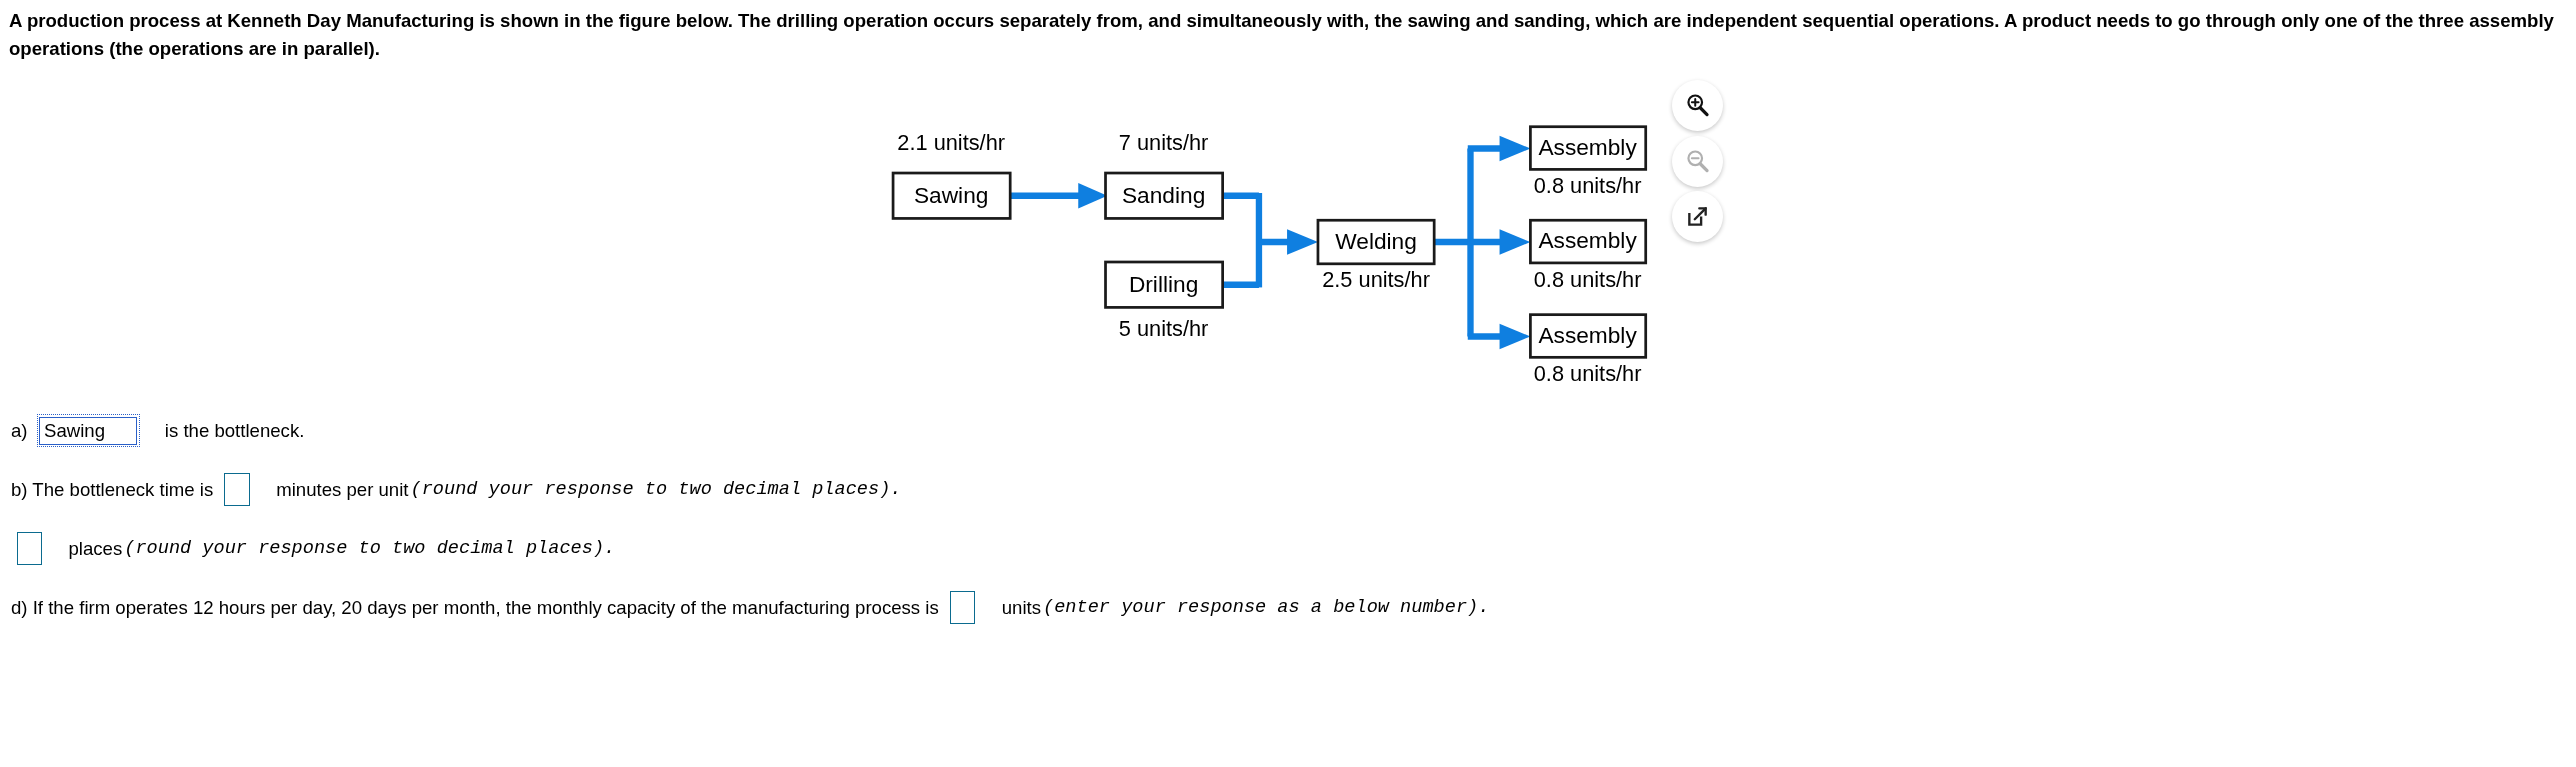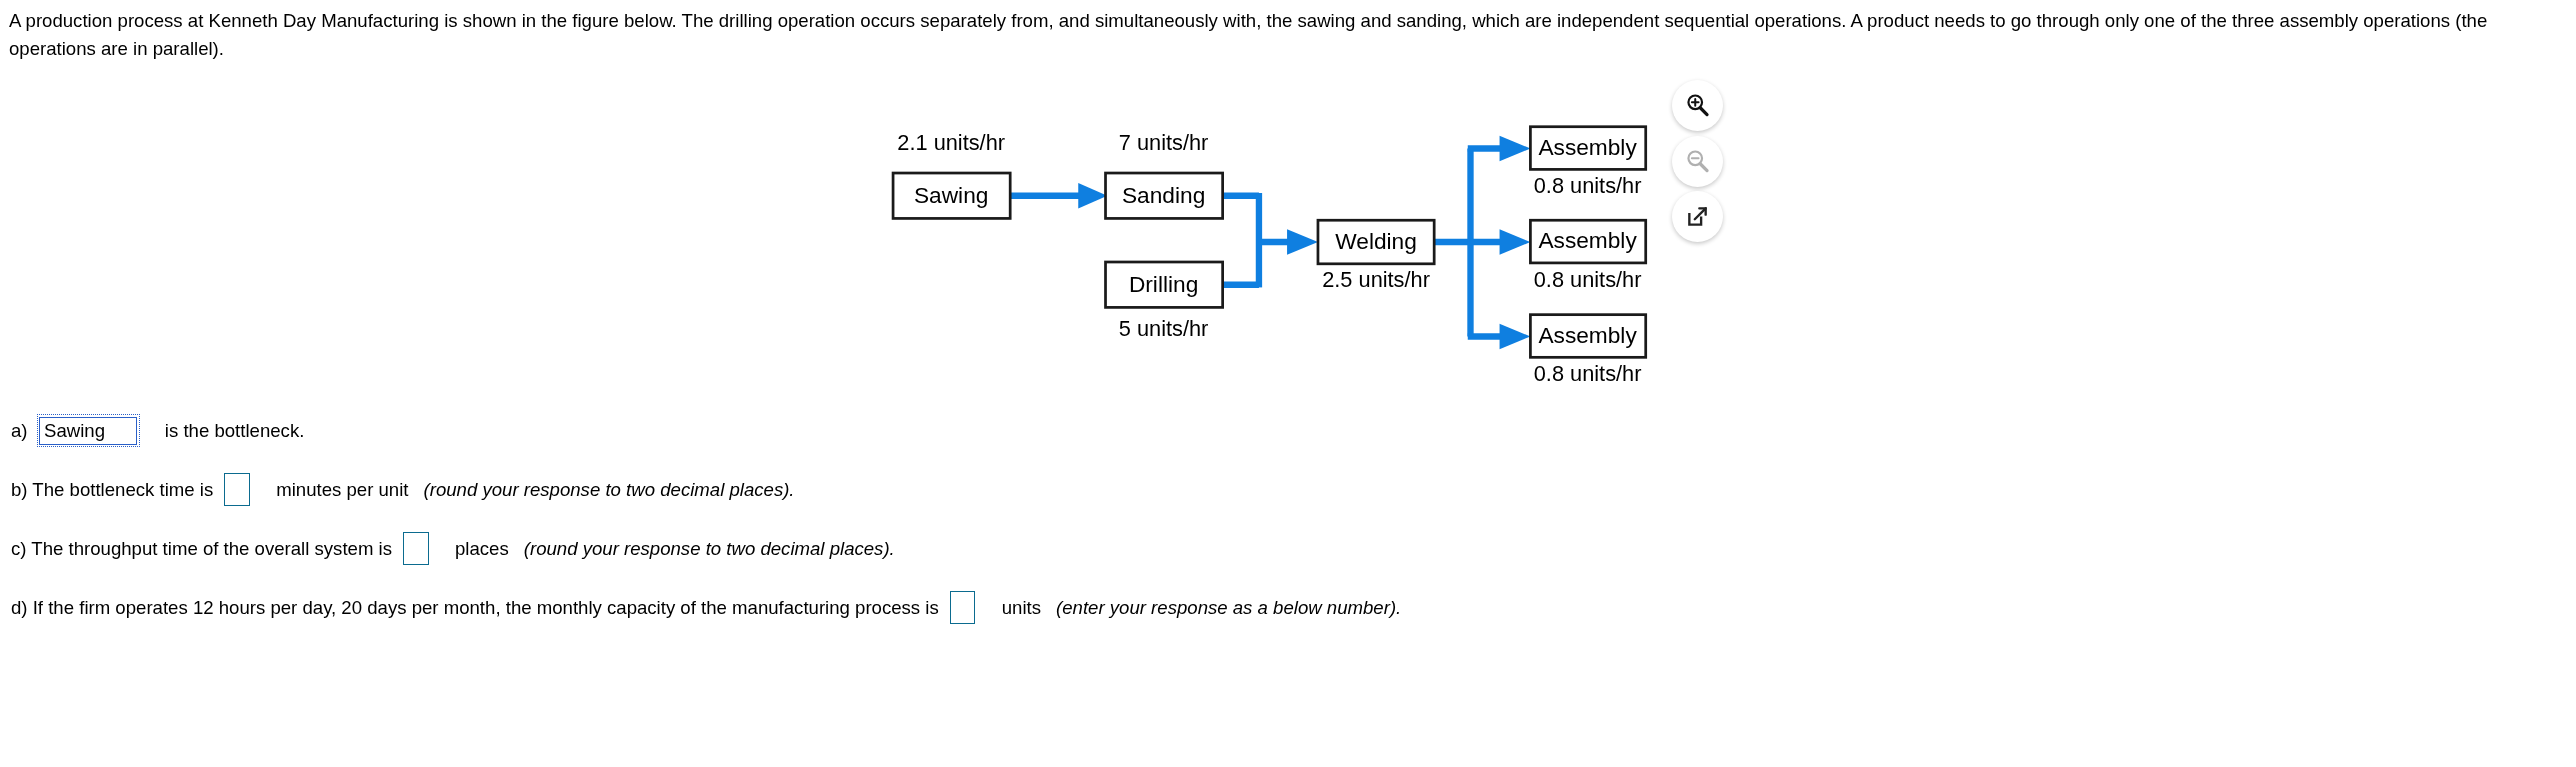--- a/index.html
+++ b/index.html
@@ -19,20 +19,21 @@
   
   #problem-statement {
     position: absolute;
     left: 9px;
     top: 7.3px;
     width: 2556px;
     font-size: 18.6px;
     line-height: 28px;
     color: #000;
     letter-spacing: 0px;
+    font-weight: bold;
   }
 
   
   #figure {
     position: absolute;
     left: 0;
     top: 55px;
     width: 2064px;
     height: 345px;
   }
@@ -98,21 +99,22 @@
     display: flex;
     align-items: center;
     height: 33px;
     margin-bottom: 26px;
     white-space: nowrap;
   }
   .answer-row .lead { margin-right: 5.5px; }
   .answer-row .trail { margin-left: 21px; }
   .answer-row .note {
     font-style: italic;
-    margin-left: 15px;
+    margin-left: 2px;
+    font-family: Liberation Mono, monospace;
   }
 
   
   .text-answer-wrap {
     display: inline-block;
     padding: 1.8px;
     border: 1.8px dotted #2a5fc8;
     line-height: 0;
     margin: 0 3.6px;
   }
@@ -281,21 +283,20 @@
   </div>
 
   <div class="answer-row">
     <span class="lead">b) The bottleneck time is</span>
     <input class="blank-box" type="text" value="" style="">
     <span class="trail">minutes per unit</span>
     <span class="note">(round your response to two decimal places).</span>
   </div>
 
   <div class="answer-row">
-    <span class="lead">c) The throughput time of the overall system is</span>
     <input class="blank-box" type="text" value="" style="">
     <span class="trail">places</span>
     <span class="note">(round your response to two decimal places).</span>
   </div>
 
   <div class="answer-row">
     <span class="lead">d) If the firm operates 12 hours per day, 20 days per month, the monthly capacity of the manufacturing process is</span>
     <input class="blank-box" type="text" value="" style="">
     <span class="trail">units</span>
     <span class="note">(enter your response as a below number).</span>

